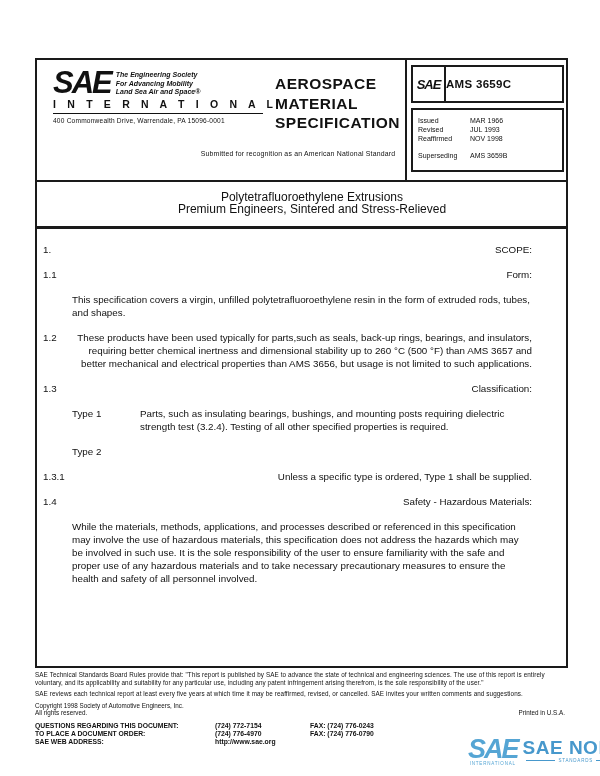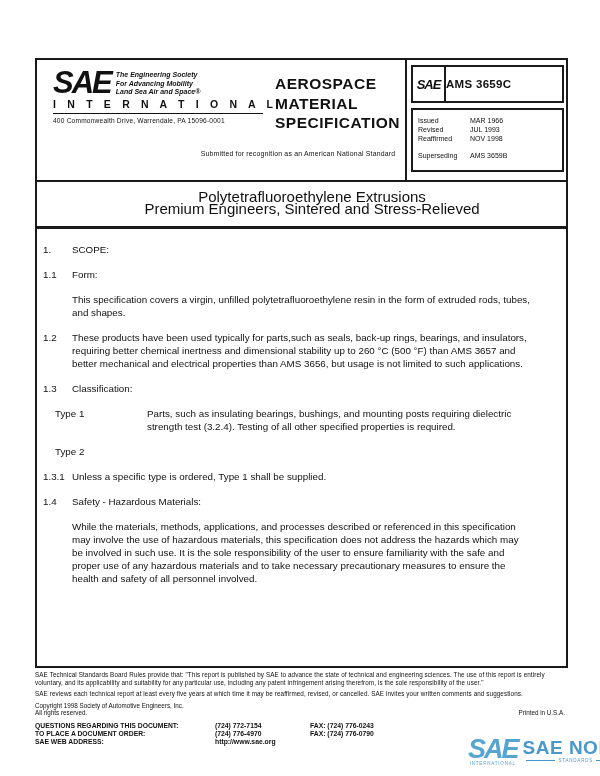--- a/index.html
+++ b/index.html
@@ -29,30 +29,30 @@
   .ams-num { flex:1; display:flex; align-items:center; font-weight:bold; font-size:11.5px; letter-spacing:0.3px; }
   .dates-box { position:absolute; left:374px; top:48px; right:2px; height:64px; border:2px solid #1a1a1a;
                font-size:7px; line-height:9px; padding:6px 0 0 5px; background:#fff; }
   .date-row { display:flex; }
   .date-label { width:52px; }
   .superseding { display:flex; margin-top:8px; }
   .sup-label { width:52px; }
   
   .header-divider { position:absolute; top:120px; left:0; width:529px; height:2px; background:#1a1a1a; }
   .title-block { position:absolute; top:122px; left:0; width:550px; height:44px; text-align:center;
-                 font-size:15px; line-height:12px; padding-top:9px; }
+                 font-size:12px; line-height:12px; padding-top:9px; }
   .title-divider { position:absolute; top:166px; left:0; width:529px; height:3px; background:#1a1a1a; }
   
   .body-area { position:absolute; top:169px; left:0; width:529px; bottom:0;
                padding:14px 34px 0 6px; font-size:9.8px; line-height:13px; }
   .para { display:flex; margin-bottom:12px; }
   .para .num { flex:0 0 29px; }
-  .para .ptext { flex:1; }
+  .para .ptext { flex:1;text-align:right; }
   .para-plain { margin-left:29px; margin-bottom:12px; }
-  .type-row { display:flex; margin-left:12px; margin-bottom:12px;gap:24px; }
+  .type-row { display:flex; margin-left:29px; margin-bottom:12px; }
   .type-row .term { flex:0 0 68px; }
   .type-row .desc { flex:1; }
   
   .footer { position:absolute; left:35px; top:671px; width:530px; font-size:6.3px; line-height:7.6px; }
   .tsb-p { margin-bottom:4px; letter-spacing:0.1px; }
   .copy-line { margin-top:1px; }
   .rights-row { display:flex; justify-content:space-between; }
   .contact-block { margin-top:5px; font-size:6.8px; line-height:8.2px; font-weight:bold; }
   .contact-row { display:flex; }
   .c-label { width:180px; }

